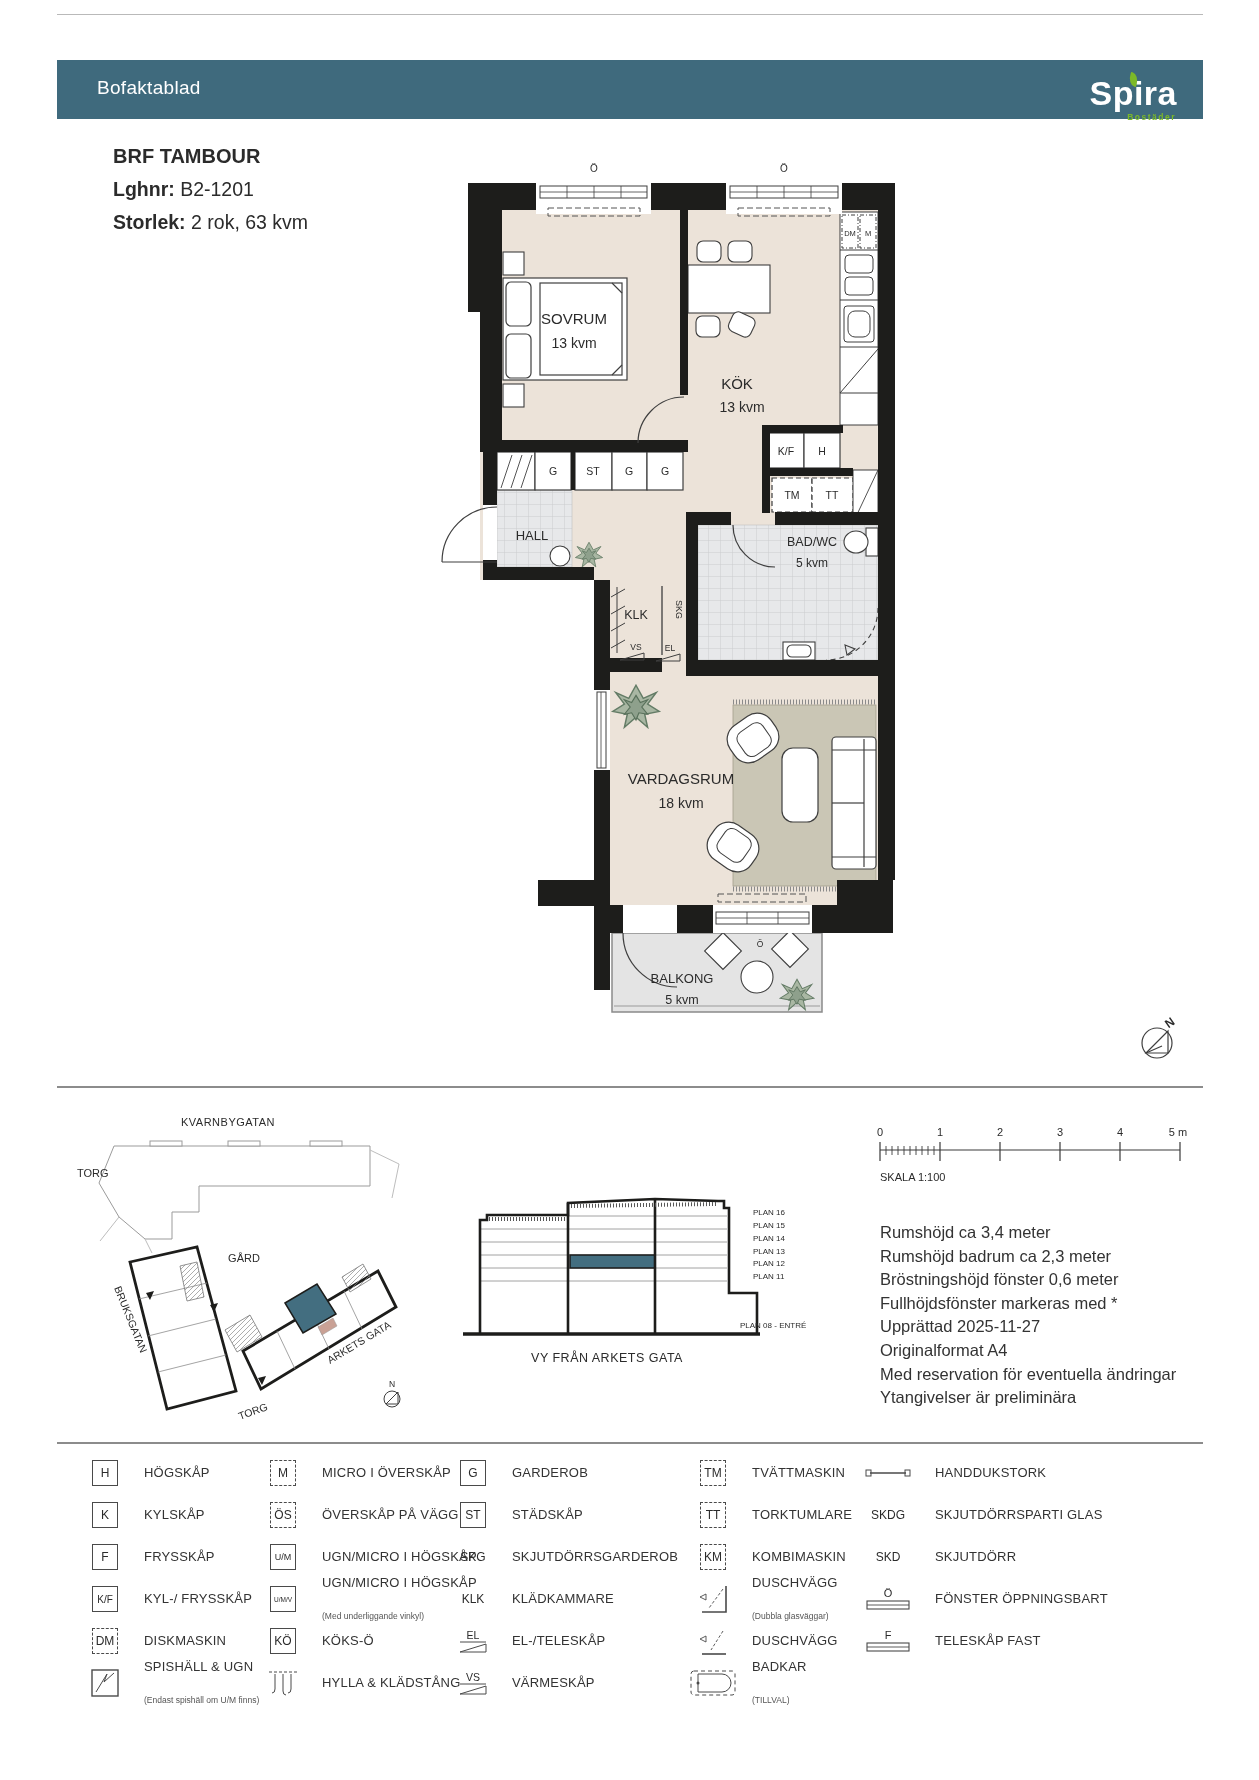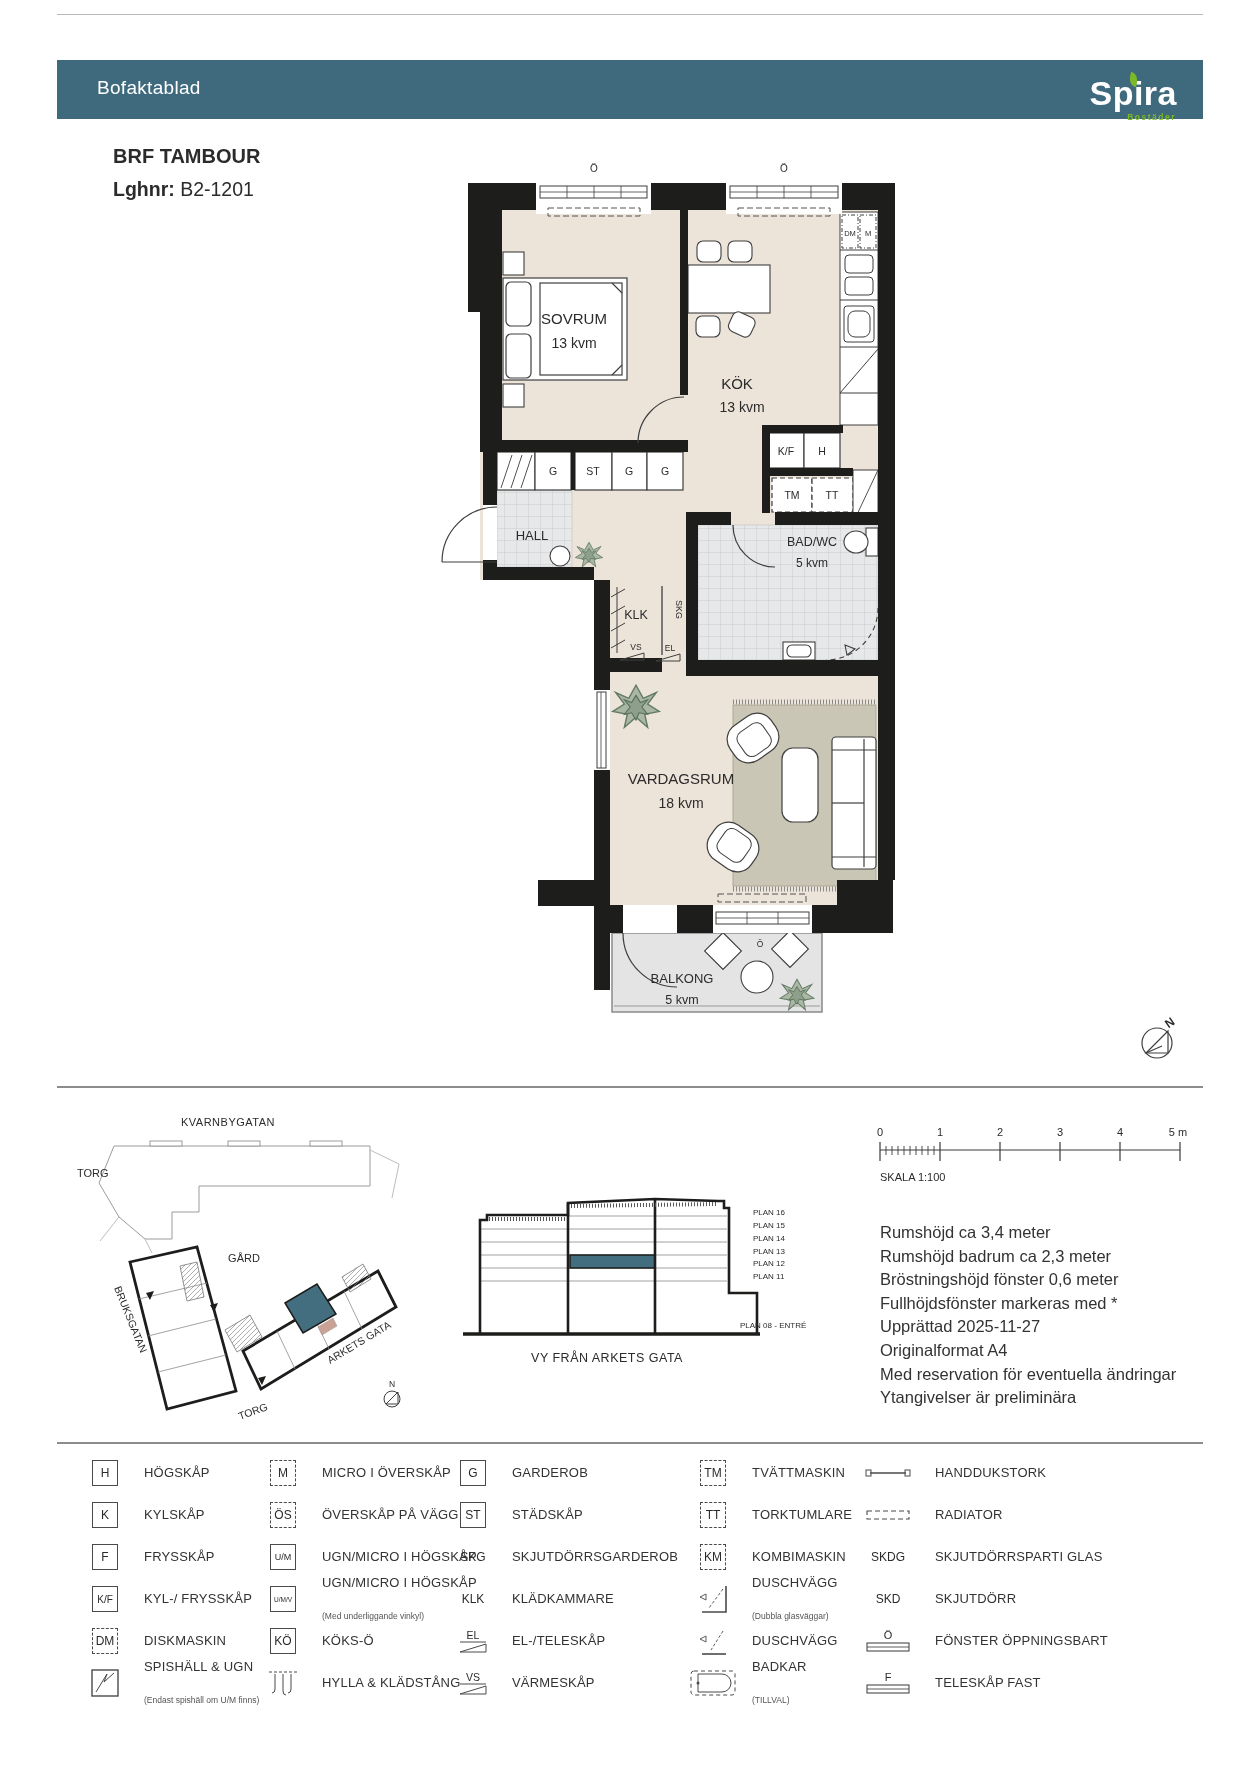--- a/index.html
+++ b/index.html
@@ -42,20 +42,21 @@
   <div id="brand">
     <span class="name">Spira</span>
     <span class="leaf"></span>
     <span class="sub">Bostäder</span>
   </div>
 </div>
 
 <div id="info" class="abs">
   <div class="t">BRF TAMBOUR</div>
   <div><b>Lghnr:</b><span> B2-1201</span></div>
+  <div><b>Storlek:</b><span> 2 rok, 63 kvm</span></div>
 </div>
 
 <svg class="abs" style="left:430px;top:140px" width="760" height="930" viewBox="430 140 760 930">
   <defs>
     <pattern id="tiles" width="12" height="12" patternUnits="userSpaceOnUse">
       <rect width="12" height="12" fill="#e7e8ea"></rect>
       <path d="M12,0 H0 V12" fill="none" stroke="#cbccce" stroke-width="1"></path>
     </pattern>
     <pattern id="hatchP" width="6" height="6" patternUnits="userSpaceOnUse">
       <path d="M0,6 L6,0" stroke="#8a8a8a" stroke-width="0.8"></path>
@@ -627,28 +628,20 @@
     <div class="lsym lsym5">
         <svg width="48" height="12" viewBox="0 0 48 12">
           <line x1="6" y1="6" x2="42" y2="6" stroke="#4a4a4a" stroke-width="1.4"></line>
           <rect x="2" y="3" width="5" height="6" fill="none" stroke="#4a4a4a" stroke-width="1"></rect>
           <rect x="41" y="3" width="5" height="6" fill="none" stroke="#4a4a4a" stroke-width="1"></rect>
         </svg>
       </div>
     <div class="ltxt"><span>HANDDUKSTORK</span></div>
   </div>
   <div class="lrow">
-    <div class="lsym lsym5">
-        <svg width="44" height="12" viewBox="0 0 44 12">
-          <rect x="1" y="2" width="42" height="8" fill="none" stroke="#4a4a4a" stroke-width="1.1" stroke-dasharray="5,3"></rect>
-        </svg>
-      </div>
-    <div class="ltxt"><span>RADIATOR</span></div>
-  </div>
-  <div class="lrow">
       <div class="lsym lsym5">
         <span class="lkey">SKDG</span>
       </div>
       <div class="ltxt"><span>SKJUTDÖRRSPARTI GLAS</span></div>
     </div>
   <div class="lrow">
       <div class="lsym lsym5">
         <span class="lkey">SKD</span>
       </div>
       <div class="ltxt"><span>SKJUTDÖRR</span></div>

